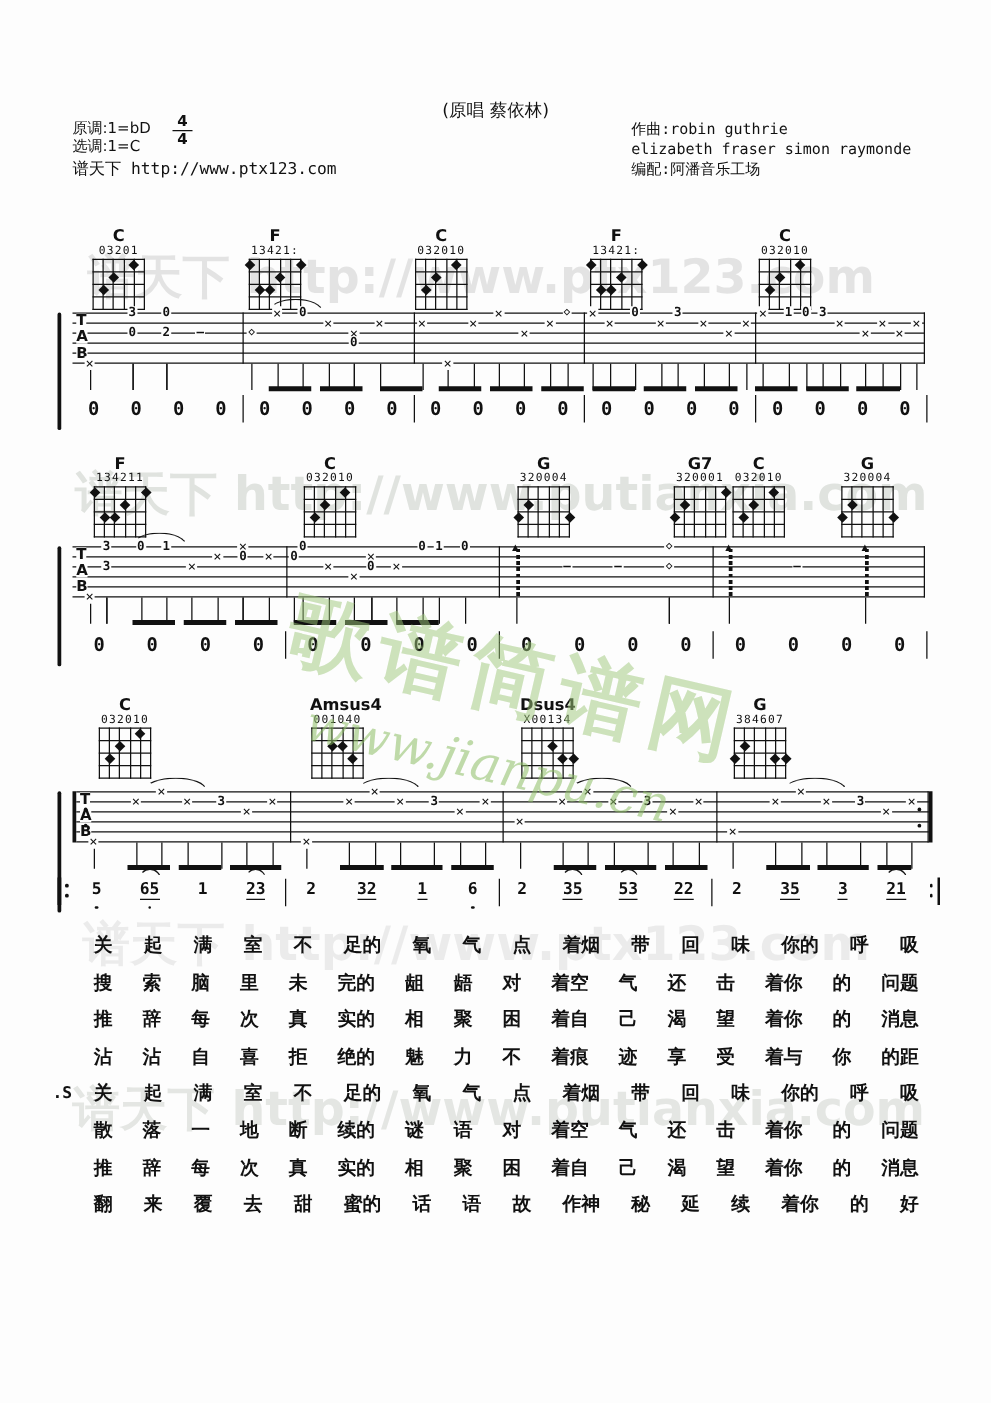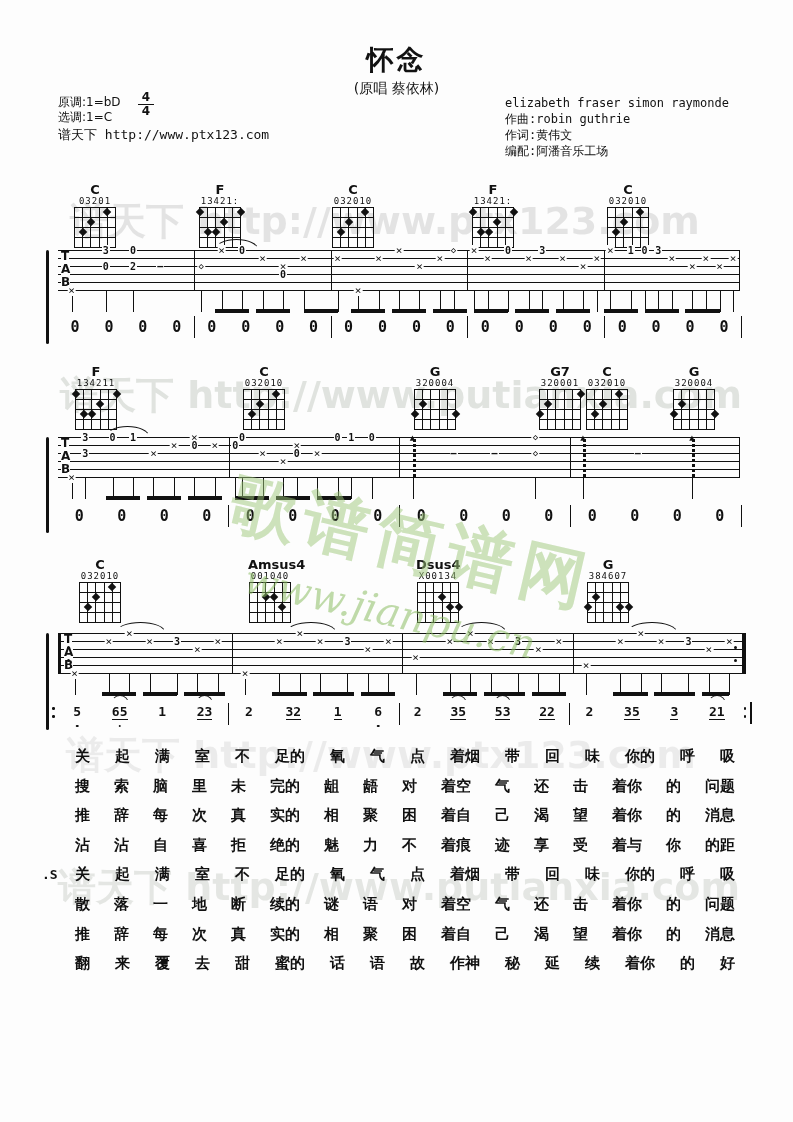--- a/index.html
+++ b/index.html
@@ -84,37 +84,35 @@
 
 <div class="page">
 
   <div class="wm wm-1">谱天下 http://www.ptx123.com</div>
   <div class="wm wm-2">谱天下 http://www.putianxia.com</div>
   <div class="wm wm-3">歌谱简谱网</div>
   <div class="wm wm-3u">www.jianpu.cn</div>
   <div class="wm wm-4">谱天下 http://www.ptx123.com</div>
   <div class="wm wm-5">谱天下 http://www.putianxia.com</div>
 
-  <div class="title">怀念</div>
   <div class="subtitle">(原唱 蔡依林)</div>
 
   <div class="info-left">
     <div>原调:1=bD</div>
     <div>选调:1=C</div>
   </div>
   <div class="timesig">
     <span class="num">4</span>
     <span>4</span>
   </div>
   <div class="site-line">谱天下 http://www.ptx123.com</div>
 
   <div class="credits">
+    <div>作曲:robin guthrie</div>
     <div>elizabeth fraser simon raymonde</div>
-    <div>作曲:robin guthrie</div>
-    <div>作词:黄伟文</div>
     <div>编配:阿潘音乐工场</div>
   </div>
 
   <div class="system" style="top: 183px; height: 163px;">
       <div class="chord" style="left: 73px; top: 0px;">
         <div class="cname">C</div>
         <div class="cfing">03201</div>
         <div class="cgrid">
           <div class="vl" style="left: 0px;"></div>
           <div class="vl" style="left: 8.2px;"></div>

